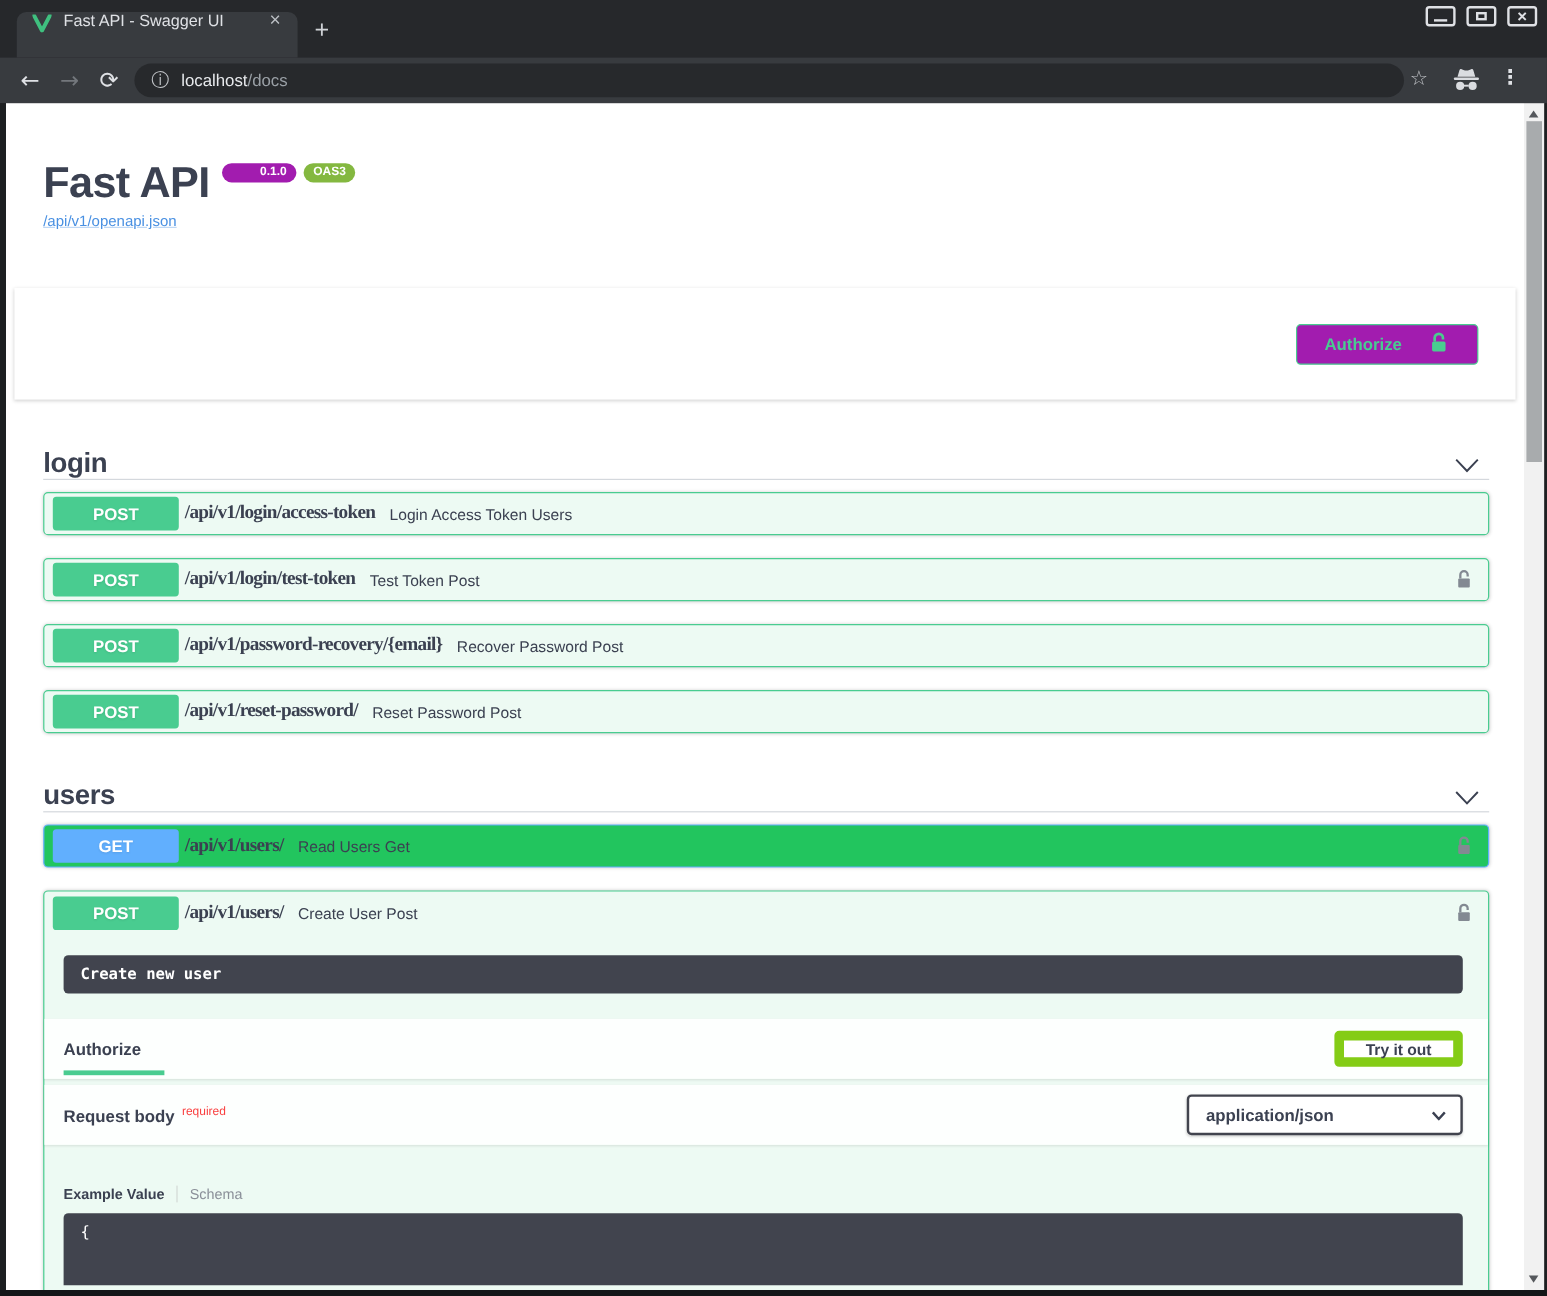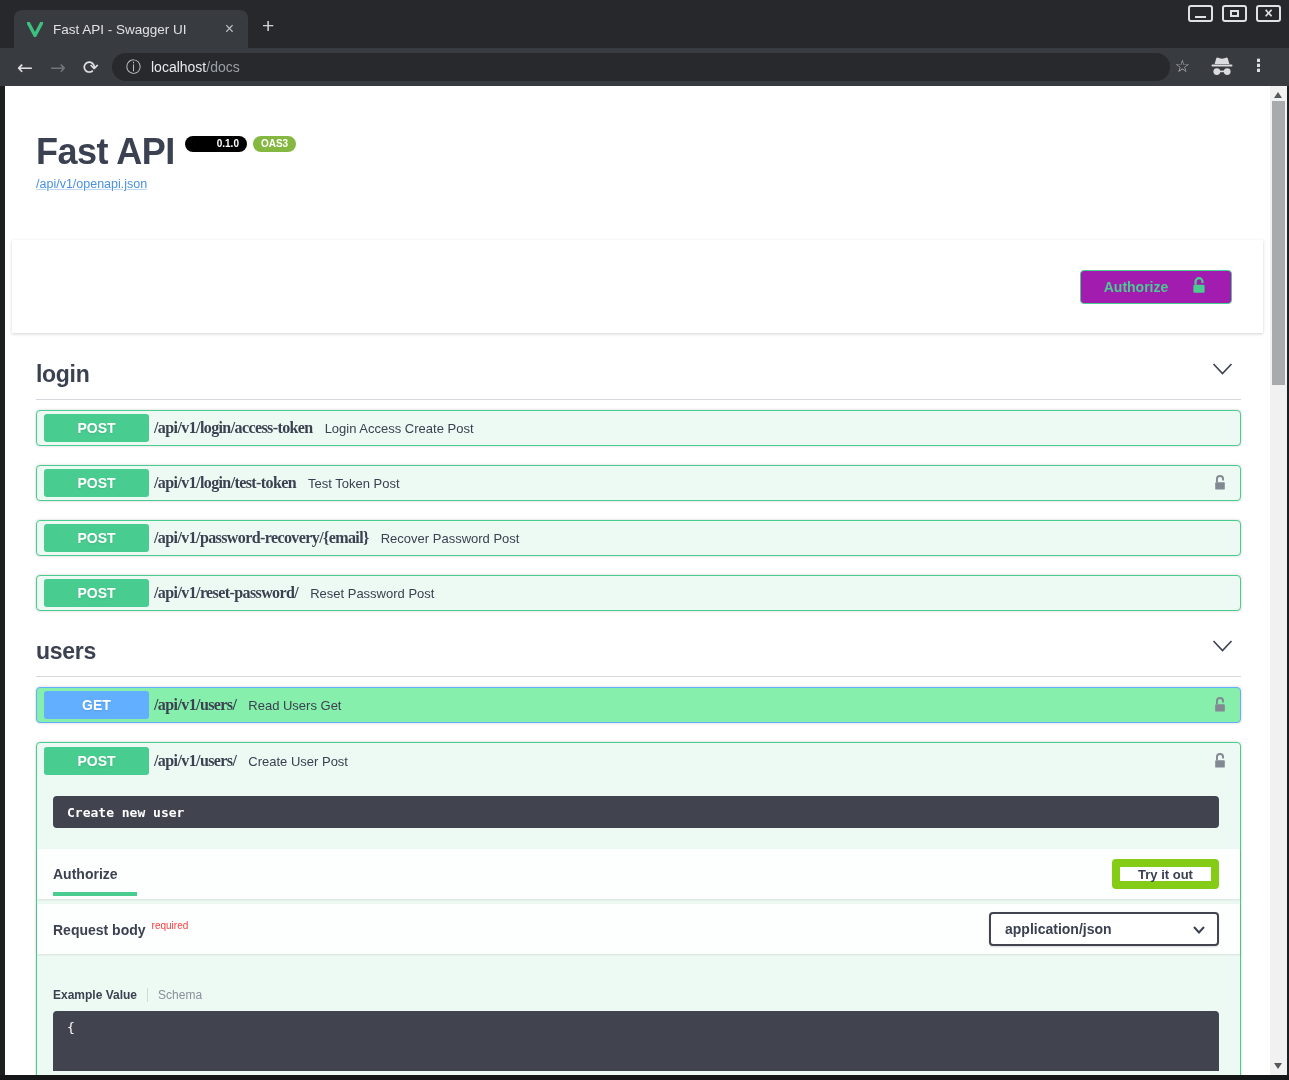--- a/index.html
+++ b/index.html
@@ -2,21 +2,21 @@
 <html><head>
 <meta charset="utf-8">
 <style>
   * { margin:0; padding:0; box-sizing:border-box; }
   html,body { width:1289px; height:1080px; overflow:hidden; background:#26282b;
               font-family:"Liberation Sans", sans-serif; }
 
   
   .titlebar { position:absolute; left:0; top:0; width:1289px; height:48px; background:#26282b; }
   .tab { position:absolute; left:14px; top:10px; width:234px; height:38px; background:#383b3f;
-         border-radius:8px 8px 0 0; display:flex; align-items:center; padding:0 10px 0 12px; }
+         border-radius:8px 8px 0 0; display:flex; padding:0 10px 0 12px; }
   .favicon { width:18px; height:18px; margin-right:9px; display:flex; align-items:center; justify-content:center; }
   .tab-title { color:#dfe1e5; font-size:13.5px; white-space:nowrap; overflow:hidden; flex:1; }
   .tab-close { color:#bdc1c6; font-size:16px; line-height:16px; padding:0 4px; cursor:default; }
   .newtab-btn { position:absolute; left:262px; top:16px; color:#cfd2d6; font-size:21px; font-weight:400; line-height:20px; }
   .win-controls { position:absolute; right:8px; top:5px; display:flex; gap:9px; }
   .win-btn { width:25px; height:17px; border:2px solid #dfe1e5; border-radius:3px;
              display:flex; align-items:center; justify-content:center; position:relative; }
   .ic-min { width:11px; height:2px; background:#dfe1e5; margin-top:6px; }
   .ic-max { width:9px; height:7px; border:2px solid #dfe1e5; }
   .ic-close { color:#dfe1e5; font-size:14px; font-weight:700; line-height:11px; }
@@ -47,44 +47,44 @@
   .sb-up { top:6px; border-bottom:6px solid #55585c; }
   .sb-down { bottom:6px; border-top:6px solid #55585c; }
   .sb-thumb { position:absolute; left:2px; top:15px; width:13px; height:284px; background:#a8abad; }
 
   
   .info { margin:49px 0 0 31px; }
   .title-row { display:flex; align-items:flex-start; }
   h1.api-title { font-size:36px; line-height:34px; font-weight:700; color:#3b4151; letter-spacing:-0.5px; }
   .badges { display:flex; gap:6px; margin:1px 0 0 10px; }
   .badge-pill { color:#fff; font-size:10px; font-weight:700; padding:3px 8px; border-radius:10px; line-height:10px; }
-  .badge-version { background:#000000;padding-left:32px; }
+  .badge-version { background:#a21caf;padding-left:32px; }
   .badge-oas { background:#84b840; }
   .spec-link { display:block; margin-top:8px; color:#4990e2; font-size:12.5px; text-decoration:underline; text-decoration-color:rgba(73,144,226,.35); }
 
   .scheme-container { margin:49px 0 0 7px; width:1251px; height:93px; background:#fff;
                       box-shadow:0 1px 3px rgba(0,0,0,0.18); position:relative; }
   .authorize-btn { position:absolute; top:30px; right:31px; width:152px; height:34px; background:#a21caf;
                    border:1px solid #49cc90; border-radius:4px; display:flex; align-items:center;
                    justify-content:center; gap:22px; color:#49cc90; font-weight:700; font-size:14px; }
 
   .section { margin:0 29px 0 31px; }
-  .section-header { display:flex; justify-content:space-between; align-items:flex-start;
+  .section-header { display:flex; justify-content:space-between; align-items:flex-end;
                     border-bottom:1px solid #d4d8dd; height:39px; }
   .section-header.login-h { margin-top:28px; }
   .section-header.users-h { margin-top:27px; }
   .section-title { font-size:23px; font-weight:700; color:#3b4151; letter-spacing:-0.3px; }
   .chev { margin-right:8px; }
 
   .opblock { height:36px; border-radius:4px; display:flex; align-items:center;
              box-shadow:0 0 3px rgba(0,0,0,0.19); }
   .opblock.first { margin-top:10px; }
   .opblock.next { margin-top:19px; }
   .op-post { background:#edfaf3; border:1px solid #49cc90; }
-  .op-get  { background:#86efac; border:1px solid #61affe; }
+  .op-get  { background:#22c55e; border:1px solid #61affe; }
   .method-badge { width:105px; height:28px; margin-left:7px; border-radius:3px; color:#fff;
                   font-weight:700; font-size:14px; display:flex; align-items:center; justify-content:center;
                   text-shadow:0 1px 2px rgba(0,0,0,0.1); }
   .m-post { background:#49cc90; }
   .m-get { background:#61affe; }
   .op-path { margin-left:5px; font-family:Liberation Serif, serif; font-weight:700;
              font-size:16px; color:#3b4151; letter-spacing:-0.6px; }
   .op-summary { margin-left:12px; font-size:13px; color:#3b4151; }
   .lock-btn { margin-left:auto; margin-right:13px; display:flex; }
 
@@ -199,21 +199,21 @@
       <span class="chev">
         <svg width="21" height="12" viewBox="0 0 21 12">
             <path d="M1.5 1 L10.5 10.5 L19.5 1" fill="none" stroke="#3b4151" stroke-width="1.6"></path>
           </svg>
       </span>
     </div>
 
     <div class="opblock op-post first">
       <span class="method-badge m-post">POST</span>
       <span class="op-path">/api/v1/login/access-token</span>
-      <span class="op-summary">Login Access Create Post</span>
+      <span class="op-summary">Login Access Token Users</span>
     </div>
 
     <div class="opblock op-post next">
       <span class="method-badge m-post">POST</span>
       <span class="op-path">/api/v1/login/test-token</span>
       <span class="op-summary">Test Token Post</span>
       <span class="lock-btn">
         <svg width="14" height="18" viewBox="0 0 16 20">
           <path d="M4.5 9 V5.5 a3.5 3.5 0 0 1 7 0 V7" fill="none" stroke="#838992" stroke-width="2.2"></path>
           <rect x="2.5" y="9" width="11" height="8.5" rx="1" fill="#838992"></rect>

